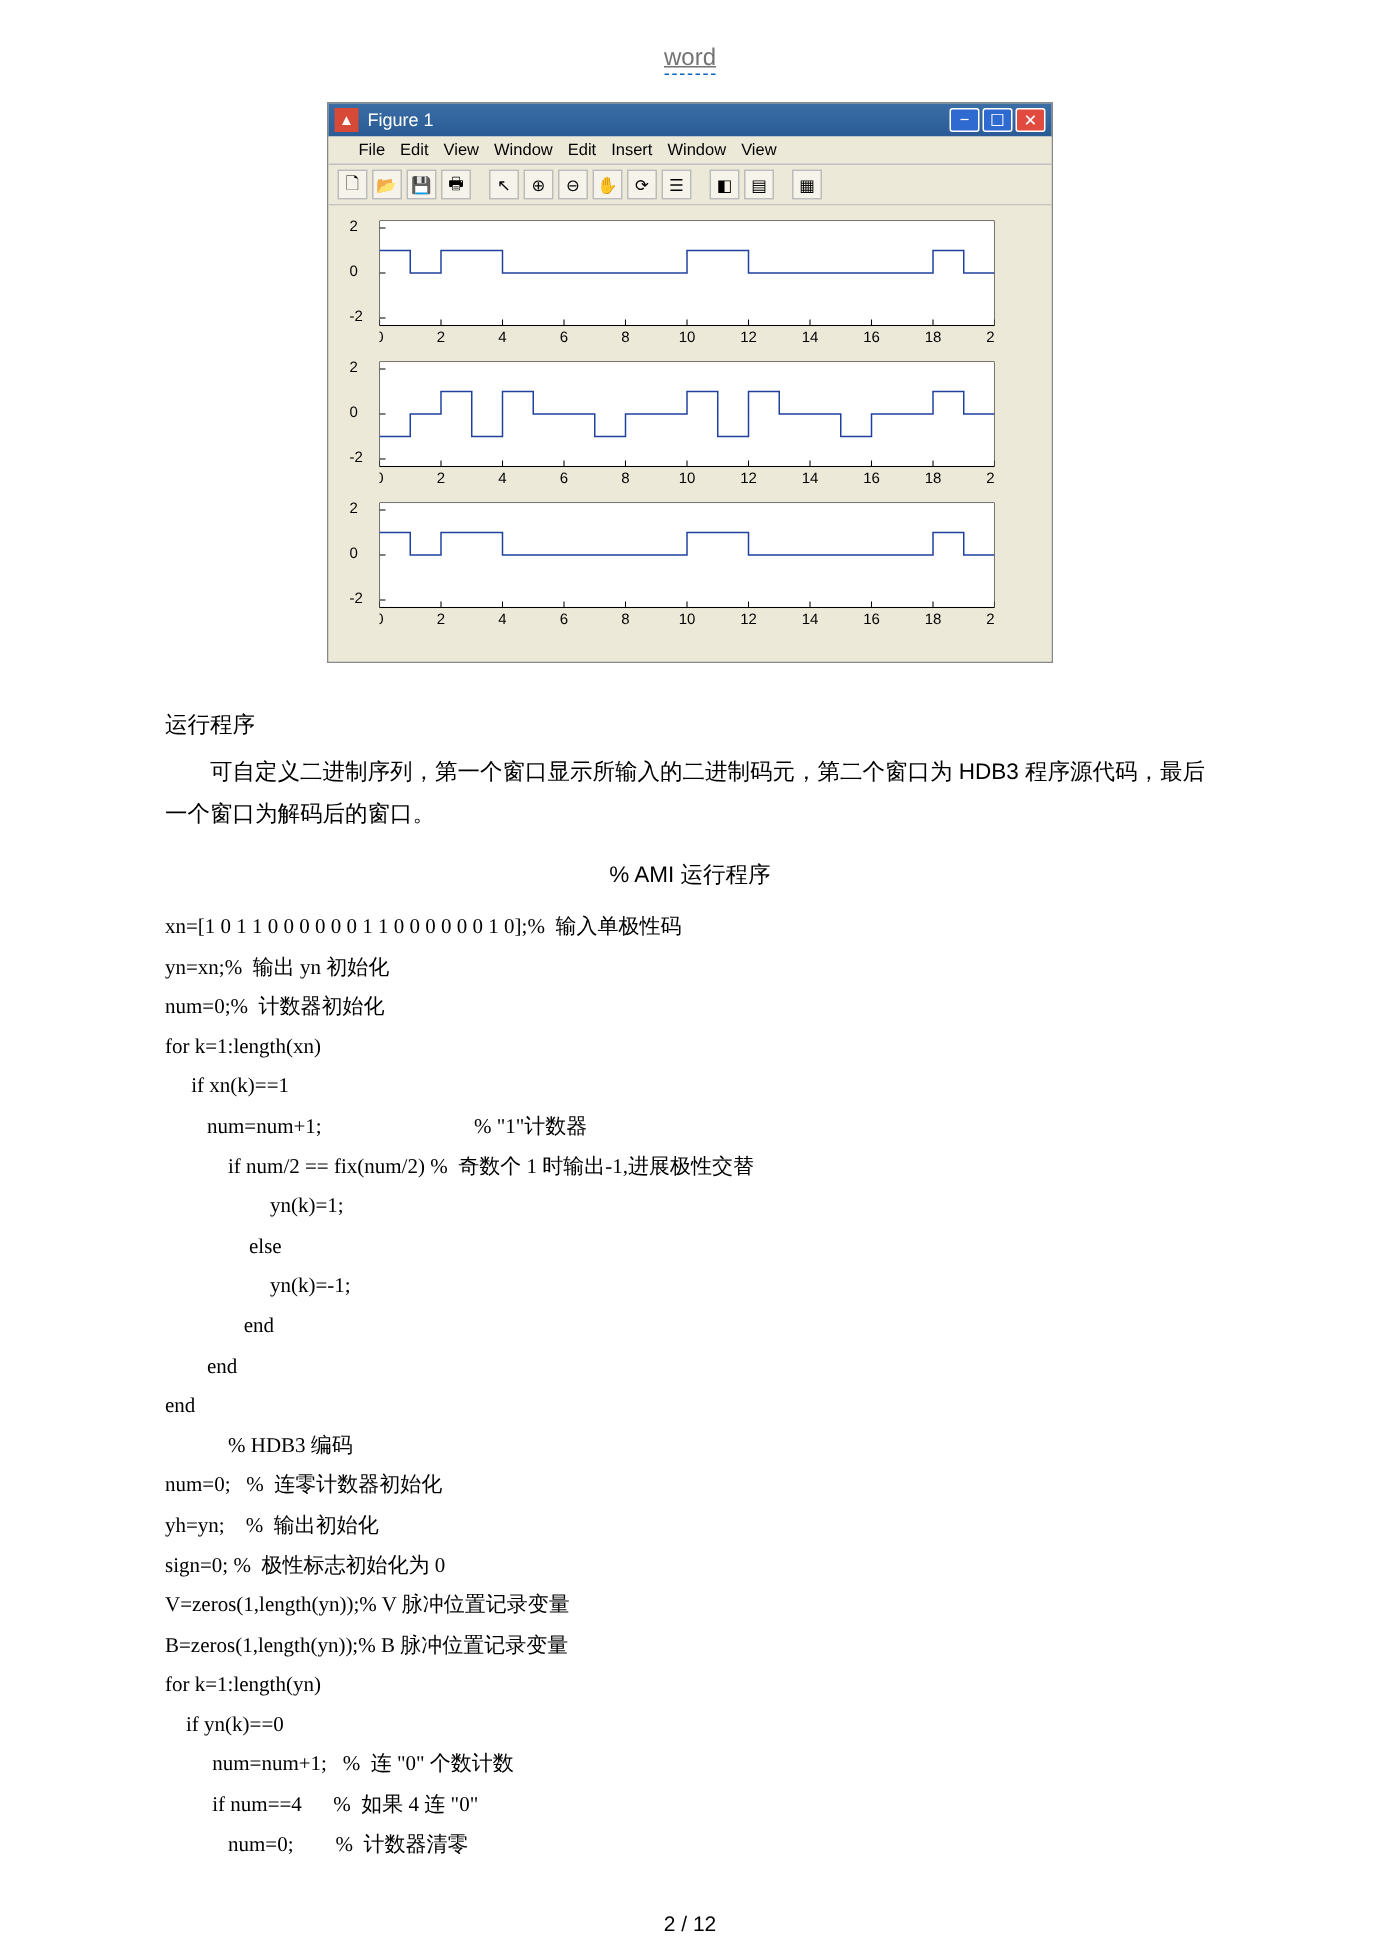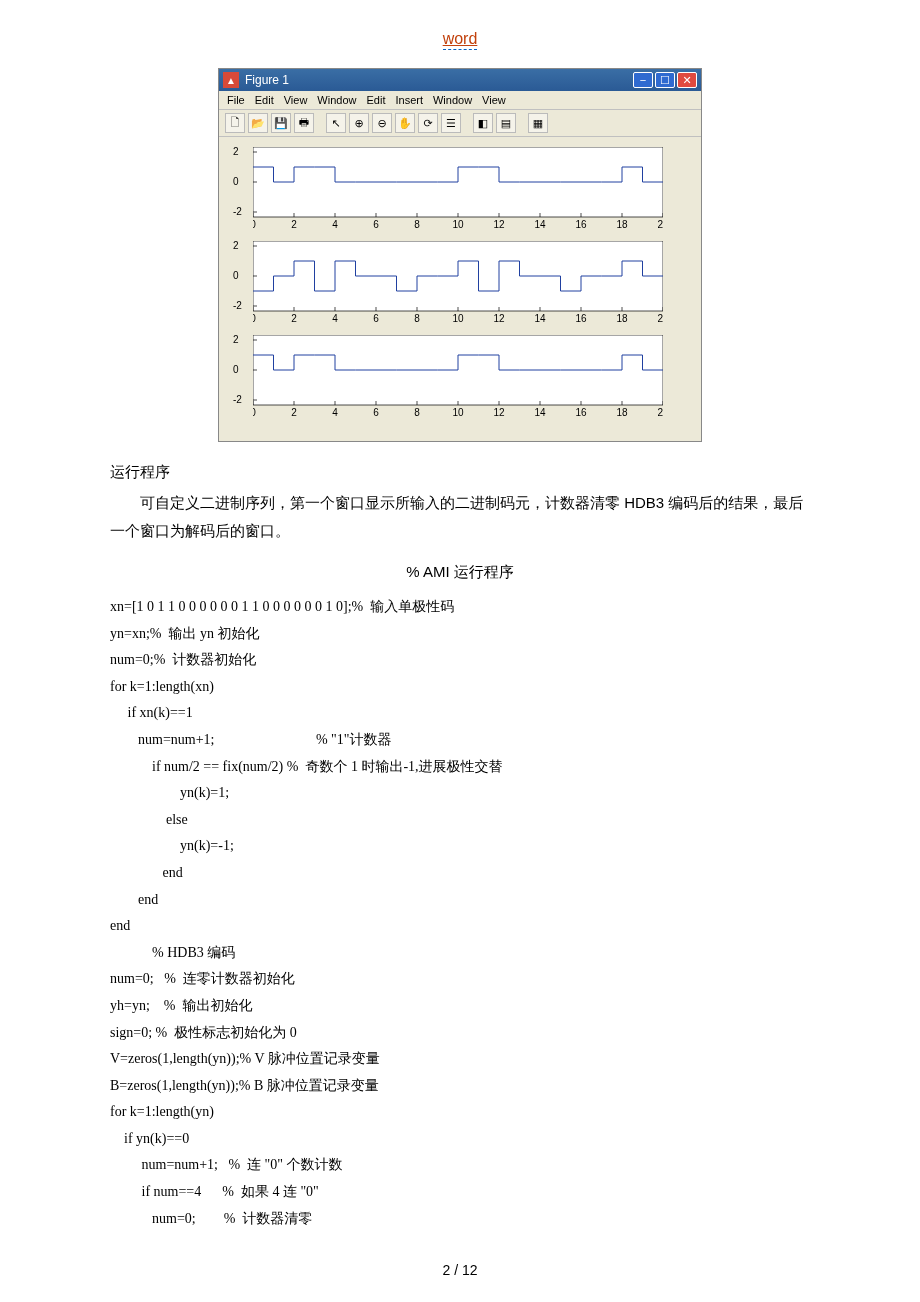--- a/index.html
+++ b/index.html
@@ -14,21 +14,21 @@
     .page {
       width: 780px;
       margin: 0 auto;
       padding: 0 40px;
     }
     .header-word {
       text-align: center;
       margin-bottom: 20px;
     }
     .header-word span {
-      color: #c2410c;
+      color: #737373;
       text-decoration: underline;
       font-size: 16px;
       border-bottom: 1px dashed #0563C1;
       padding-bottom: 2px;
     }
     .figure-window {
       width: 484px;
       margin: 0 auto 15px;
       border: 1px solid #888;
       background: #ece9d8;
@@ -59,21 +59,21 @@
       align-items: center; justify-content: center;
       font-size: 11px;
       border: 1px solid #fff;
       border-radius: 2px;
     }
     .winbtn.min, .winbtn.max { background: #2f6ad0; color:#fff; }
     .winbtn.close { background: #e04a3f; color:#fff; }
     .menubar {
       display: flex;
       gap: 10px;
-      padding: 3px 8px;
+      padding: 3px 20px;
       font-size: 11px;
       font-family: Verdana, sans-serif;
       background: #ece9d8;
       border-bottom: 1px solid #c0c0c0;
     }
     .toolbar {
       display: flex;
       align-items: center;
       gap: 3px;
       padding: 3px 6px;
@@ -100,21 +100,21 @@
     }
     .subplot svg { display: block; }
     .axis-label {
       position: absolute;
       font-size: 10px;
       font-family: Arial;
     }
     .body-text {
       font-size: 15px;
       line-height: 1.9;
-      margin-top: 16px;
+      margin-top: 28px;
     }
     .body-text p { margin: 2px 0; }
     .indent { text-indent: 2em; }
     .section-title { font-weight: bold; margin: 8px 0; }
     .code-block {
       font-family: Liberation Serif, serif;
       font-size: 14px;
       line-height: 1.9;
       white-space: pre;
       margin-top: 8px;
@@ -276,21 +276,21 @@
               <line x1="0" x2="4" y1="5" y2="5" stroke="#000" stroke-width="0.7"></line>
               <path d="M 0 20 L 20.5 20 L 20.5 35 L 41 35 L 41 20 L 61.5 20 L 61.5 20 L 82 20 L 82 35 L 102.5 35 L 102.5 35 L 123 35 L 123 35 L 143.5 35 L 143.5 35 L 164 35 L 164 35 L 184.5 35 L 184.5 35 L 205 35 L 205 20 L 225.5 20 L 225.5 20 L 246 20 L 246 35 L 266.5 35 L 266.5 35 L 287 35 L 287 35 L 307.5 35 L 307.5 35 L 328 35 L 328 35 L 348.5 35 L 348.5 35 L 369 35 L 369 20 L 389.5 20 L 389.5 35 L 410 35" fill="none" stroke="#2040a0" stroke-width="1"></path>
             </svg>
           </div>
         </div>
     </div>
   </div>
 
   <div class="body-text">
     <p>运行程序</p>
-    <p class="indent">可自定义二进制序列，第一个窗口显示所输入的二进制码元，计数器清零 HDB3 编码后的结果，最后一个窗口为解码后的窗口。</p>
+    <p class="indent">可自定义二进制序列，第一个窗口显示所输入的二进制码元，第二个窗口为 HDB3 程序源代码，最后一个窗口为解码后的窗口。</p>
 
     <div class="code-center">% AMI 运行程序</div>
     <div class="code-block" id="code-block">xn=[1 0 1 1 0 0 0 0 0 0 1 1 0 0 0 0 0 0 1 0];%  输入单极性码
 yn=xn;%  输出 yn 初始化
 num=0;%  计数器初始化
 for k=1:length(xn)
      if xn(k)==1
         num=num+1;                             % "1"计数器
             if num/2 == fix(num/2) %  奇数个 1 时输出-1,进展极性交替
                     yn(k)=1;

